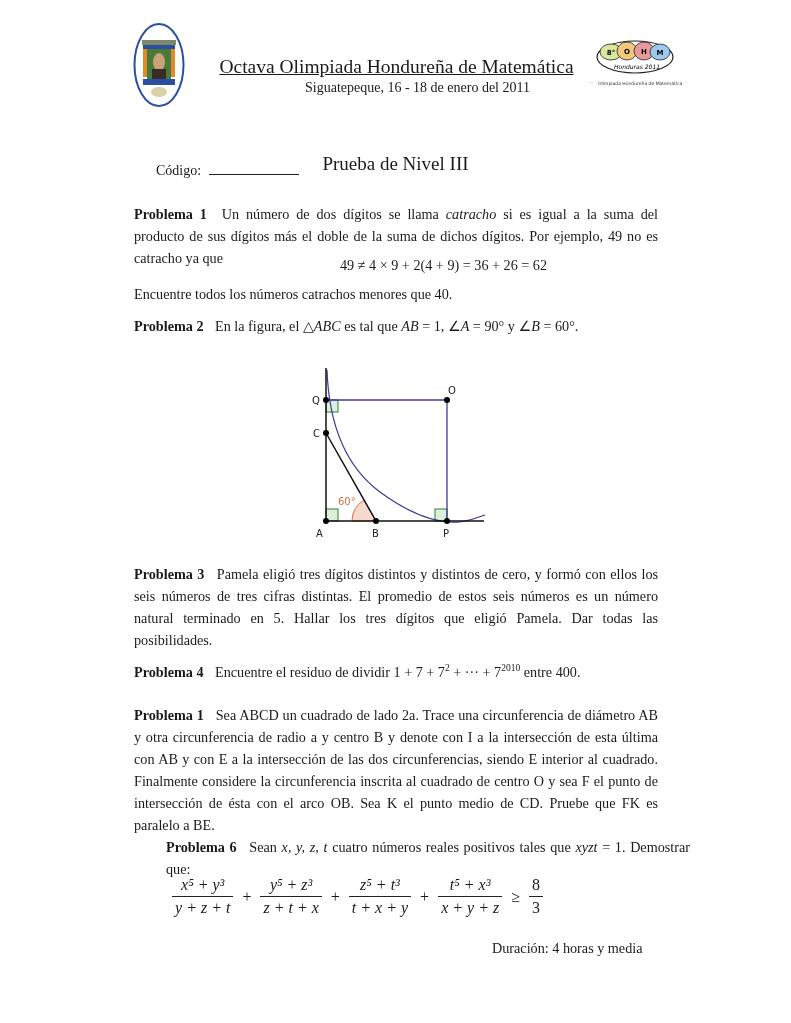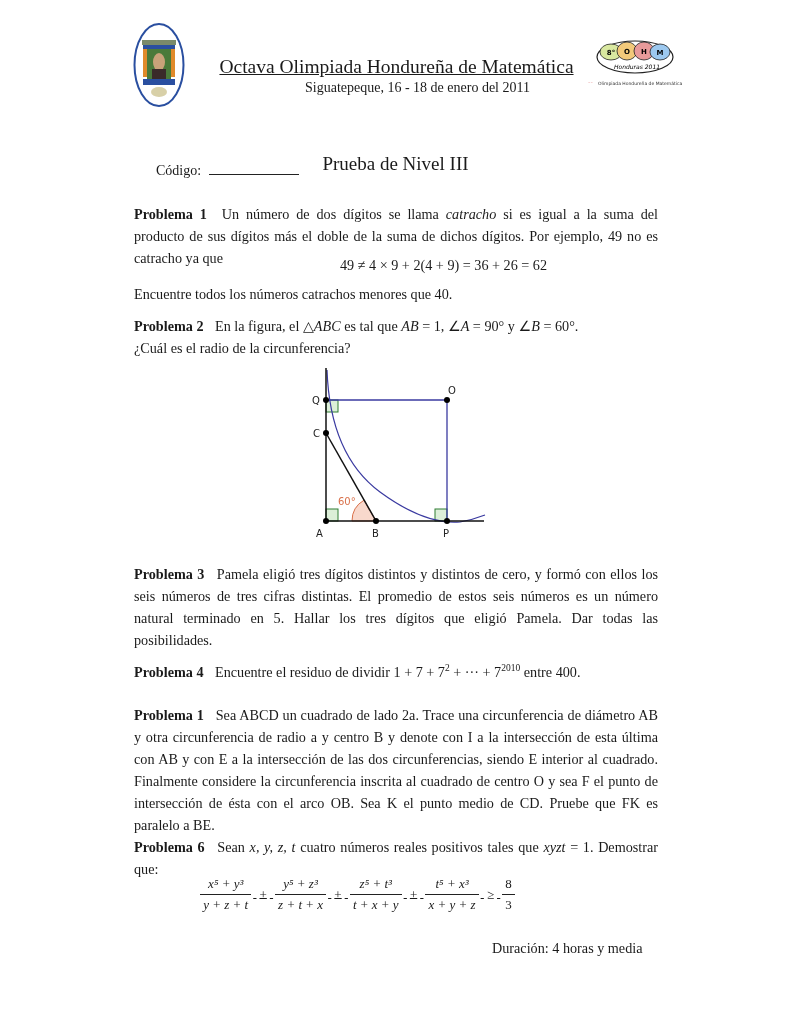--- a/index.html
+++ b/index.html
@@ -16,21 +16,21 @@
   .para { left: 134px; width: 524px; font-size: 14.2px; line-height: 22px; text-align: justify; }
   .para b { font-weight: bold; }
   .plabel { margin-right: 8px; }
   .center-eq { left: 0; width: 791px; text-align: center; font-size: 14.2px; padding-left: 48px; }
   .logo-left { left: 133px; top: 22px; width: 52px; height: 86px; }
   .logo-right { left: 595px; top: 39px; width: 80px; height: 36px; }
   .logo-right-caption { left: 588px; top: 81px; font-size: 4.5px; font-family: "DejaVu Sans", sans-serif; color: #333; white-space: nowrap; }
   .frac { display:inline-block; vertical-align: middle; text-align:center; margin: 0 2px; }
   .frac .num { display:block; padding: 0 3px 2px; border-bottom: 1px solid #222; }
   .frac .den { display:block; padding: 2px 3px 0; }
-  .ineq { left: 0; width: 715px; top: 876px; text-align: center; font-size: 13px; text-decoration: underline; }
+  .ineq { left: 0; width: 715px; top: 876px; text-align: center; font-size: 16px; }
   .ineq .op { vertical-align: middle; margin: 0 3px; }
   .duration { left: 492px; top: 940px; font-size: 14.2px; }
   sup { font-size: 9.5px; }
 </style>
 </head>
 <body>
 
 <div class="abs logo-left">
   <svg width="52" height="86" viewBox="0 0 52 86">
     <ellipse cx="26" cy="43" rx="24.5" ry="41" fill="#ffffff" stroke="#2a4fa0" stroke-width="2"></ellipse>
@@ -74,21 +74,21 @@
 <div class="abs para serif" style="top:203px;">
   <b class="plabel">Problema 1</b>
   <span>Un número de dos dígitos se llama </span><i>catracho</i><span> si es igual a la suma del producto de sus dígitos más el doble de la suma de dichos dígitos. Por ejemplo, 49 no es catracho ya que</span>
 </div>
 <div class="abs center-eq serif" style="top:257px;">49 ≠ 4 × 9 + 2(4 + 9) = 36 + 26 = 62</div>
 <div class="abs para serif" style="top:283px;">Encuentre todos los números catrachos menores que 40.</div>
 
 <div class="abs para serif" style="top:315px;font-family:Liberation Serif, serif;">
   <b class="plabel">Problema 2</b>
   <span>En la figura, el △</span><i>ABC</i><span> es tal que </span><i>AB</i><span> = 1, ∠</span><i>A</i><span> = 90° y ∠</span><i>B</i><span> = 60°.</span>
-  <br><span>¿Cuál es el radio de la circunferencia?</span>
+  <br>
 </div>
 
 <svg class="abs" style="left:300px; top:362px;" width="200" height="185" viewBox="300 362 200 185">
 
   <path d="M352,521 A24,24 0 0 1 364,500.2 L376,521 Z" fill="#f8d8cc" stroke="#d9704a" stroke-width="1"></path>
 
   <rect x="326" y="509" width="12" height="12" fill="#dcefd8" stroke="#2e7d32" stroke-width="1"></rect>
   <rect x="326" y="400" width="12" height="12" fill="#dcefd8" stroke="#2e7d32" stroke-width="1"></rect>
   <rect x="435" y="509" width="12" height="12" fill="#dcefd8" stroke="#2e7d32" stroke-width="1"></rect>
 
@@ -125,21 +125,21 @@
 <div class="abs para serif" style="top:657px;">
   <b class="plabel">Problema 4</b>
   <span>Encuentre el residuo de dividir 1 + 7 + 7</span><sup>2</sup><span> + ··· + 7</span><sup>2010</sup><span> entre 400.</span>
 </div>
 
 <div class="abs para serif" style="top:704px;">
   <b class="plabel">Problema 1</b>
   <span>Sea ABCD un cuadrado de lado 2a. Trace una circunferencia de diámetro AB y otra circunferencia de radio a y centro B y denote con I a la intersección de esta última con AB y con E a la intersección de las dos circunferencias, siendo E interior al cuadrado. Finalmente considere la circunferencia inscrita al cuadrado de centro O y sea F el punto de intersección de ésta con el arco OB. Sea K el punto medio de CD. Pruebe que FK es paralelo a BE.</span>
 </div>
 
-<div class="abs para serif" style="top:836px;">
+<div class="abs para serif" style="top:836px;margin-left:32px;">
   <b class="plabel">Problema 6</b>
   <span>Sean </span><i>x, y, z, t</i><span> cuatro números reales positivos tales que </span><i>xyzt</i><span> = 1. Demostrar que:</span>
 </div>
 
 <div class="abs ineq serif">
   <span class="frac"><i class="num">x⁵ + y³</i><i class="den">y + z + t</i></span>
   <span class="op">+</span>
   <span class="frac"><i class="num">y⁵ + z³</i><i class="den">z + t + x</i></span>
   <span class="op">+</span>
   <span class="frac"><i class="num">z⁵ + t³</i><i class="den">t + x + y</i></span>

